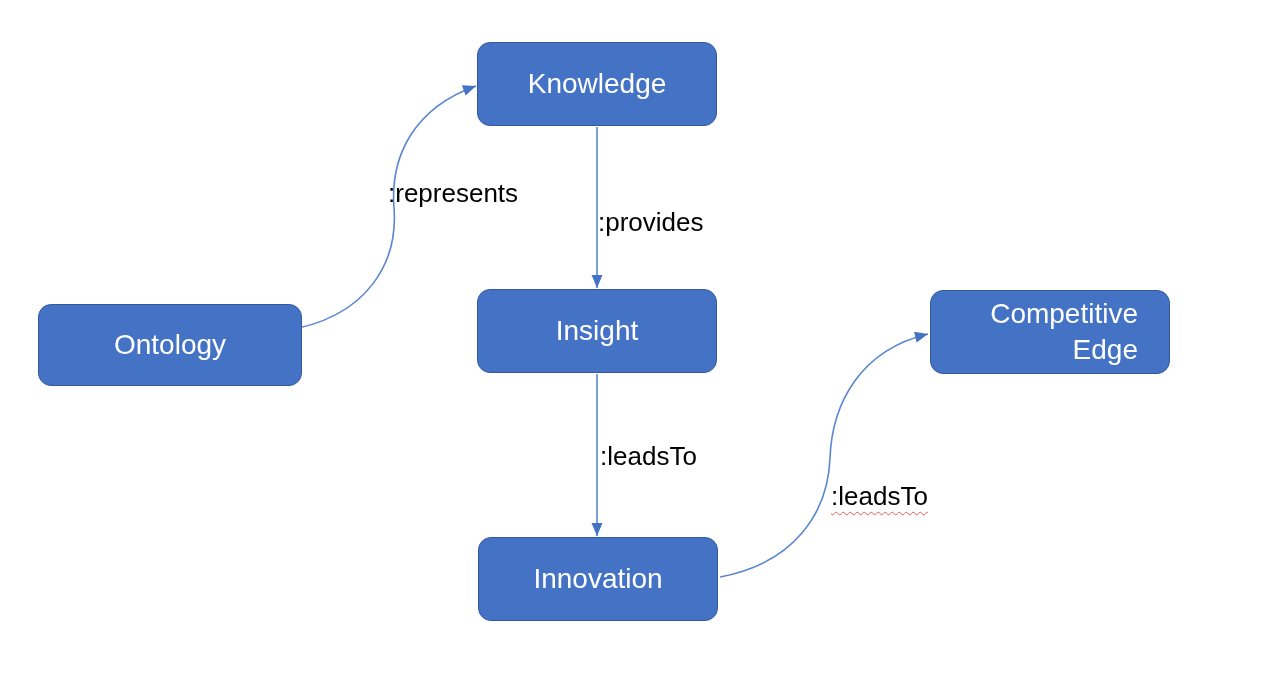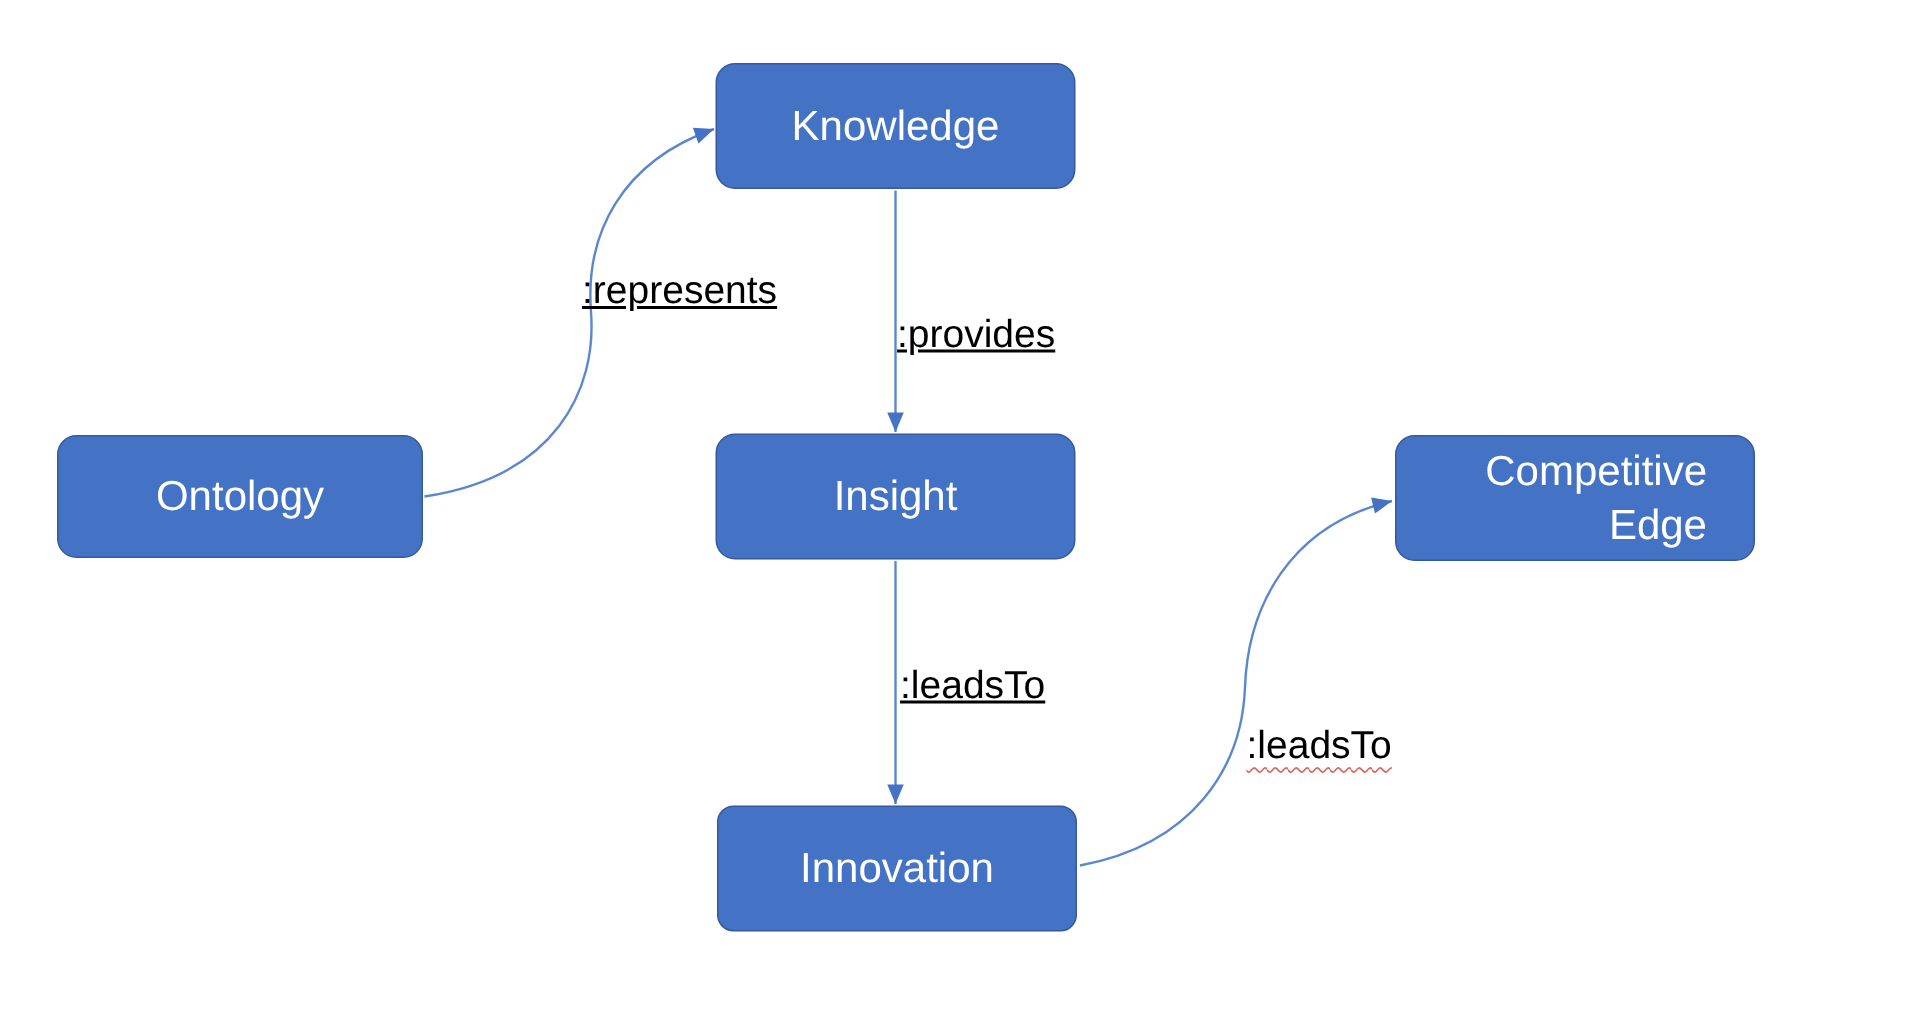--- a/index.html
+++ b/index.html
@@ -44,21 +44,20 @@
     line-height: 1.3;
     text-align: right;
     max-width: 176px;
   }
   .edge-label {
     position: absolute;
     color: var(--label-text, #000000);
     font-size: 26px;
     line-height: 1.2;
     white-space: nowrap;
-    text-decoration: underline;
   }
   .edge-label.squiggle {
     text-decoration-line: underline;
     text-decoration-style: wavy;
     text-decoration-color: var(--misspell, #E05C5C);
     text-decoration-thickness: 1px;
     text-underline-offset: 6px;
     margin-top: 40px;
   }
 </style>
@@ -70,30 +69,30 @@
       <path d="M 283 331 C 370 318, 398 260, 394 208 C 390 156, 414 108, 476 86" class="edge"></path>
       <polygon points="476,86 461.9044409279243,85.2481925475061 465.6448316840295,95.59273105783332" fill="#4472C4"></polygon>
       <path d="M 597 127 L 597 288" class="edge"></path>
       <polygon points="597,288 602.5,275 591.5,275" fill="#4472C4"></polygon>
       <path d="M 597 374 L 597 536" class="edge"></path>
       <polygon points="597,536 602.5,523 591.5,523" fill="#4472C4"></polygon>
       <path d="M 720 577 C 795 563, 828 512, 830 458 C 832 404, 860 350, 928 334" class="edge"></path>
       <polygon points="928,334 914.0704696531589,331.71566545435377 916.6605662451614,342.4063810358337" fill="#4472C4"></polygon>
     </svg>
   <div id="nodes-layer">
-      <div class="node" style="left: 38px; top: 290px; width: 244px; height: 82px;">
+      <div class="node" style="left: 38px; top: 304px; width: 264px; height: 82px;">
         <span class="node-label">Ontology</span>
       </div>
       <div class="node" style="left: 477px; top: 42px; width: 240px; height: 84px;">
         <span class="node-label">Knowledge</span>
       </div>
       <div class="node" style="left: 477px; top: 289px; width: 240px; height: 84px;">
         <span class="node-label">Insight</span>
       </div>
-      <div class="node" style="left: 478px; top: 537px; width: 240px; height: 84px; border-radius: 11px;">
+      <div class="node" style="left: 478px; top: 537px; width: 240px; height: 84px;">
         <span class="node-label">Innovation</span>
       </div>
       <div class="node" style="left: 930px; top: 290px; width: 240px; height: 84px;">
         <span class="node-label">Competitive Edge</span>
       </div>
     </div>
   <div id="labels-layer">
       <div class="edge-label" style="left: 388px; top: 178px;">:represents</div>
       <div class="edge-label" style="left: 598px; top: 207px;">:provides</div>
       <div class="edge-label" style="left: 600px; top: 441px;">:leadsTo</div>

